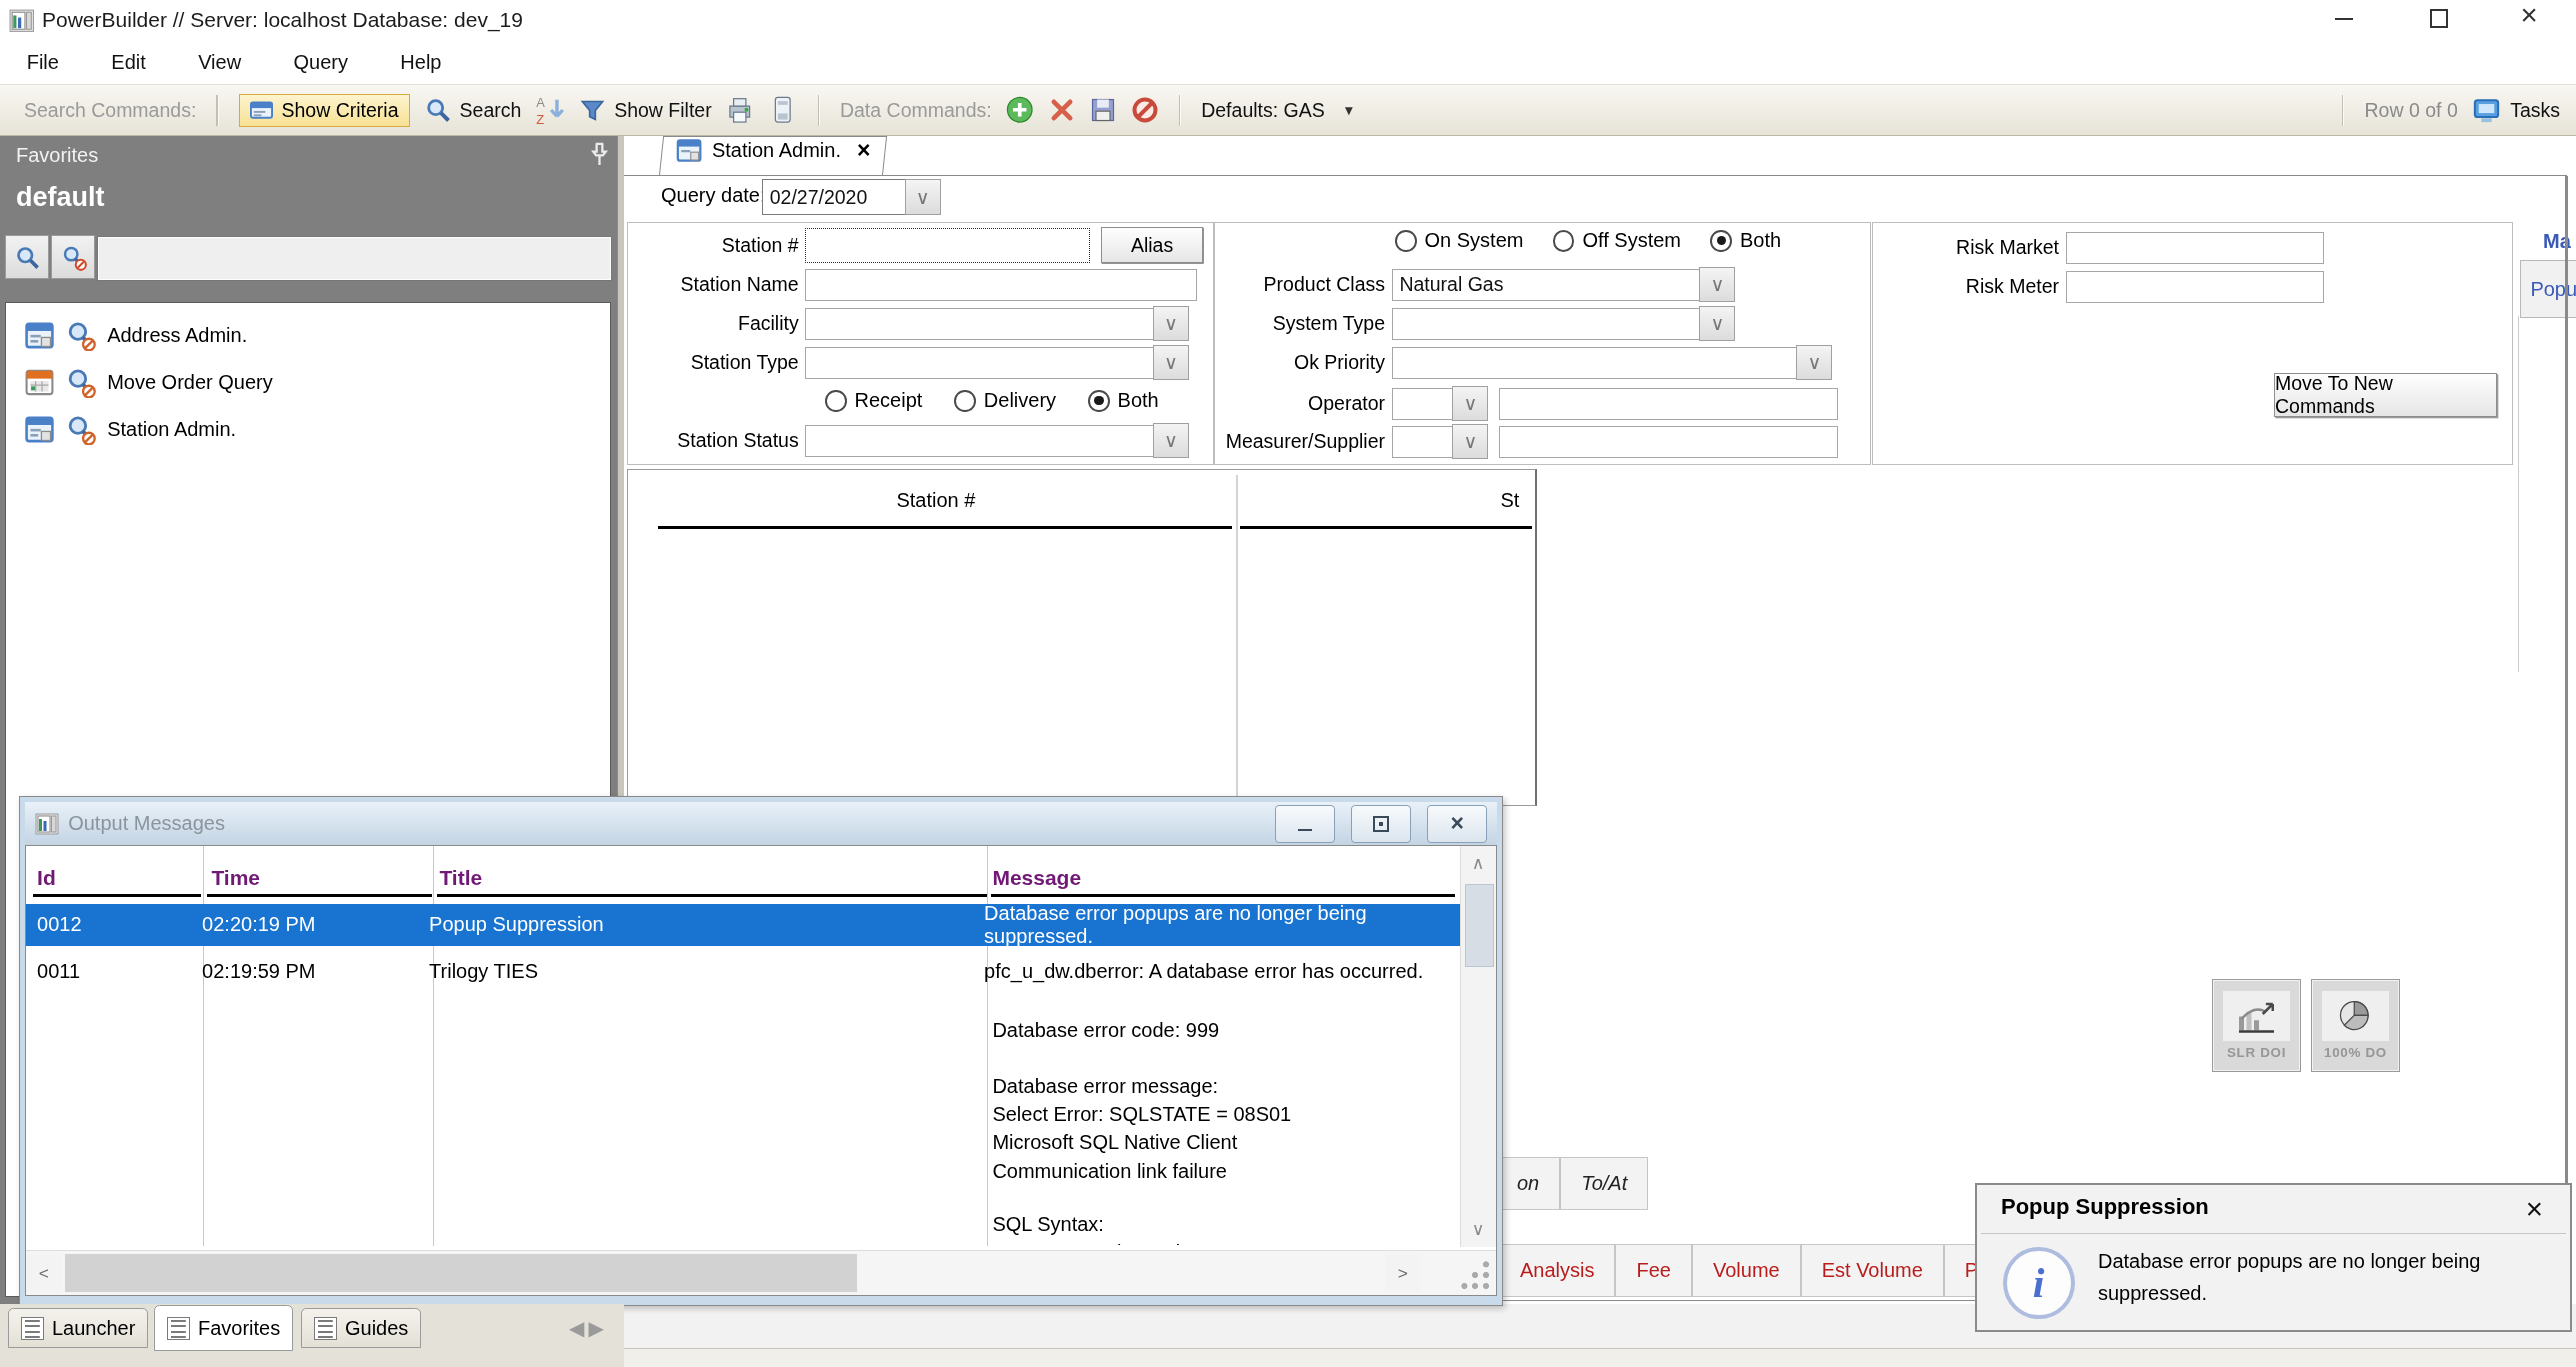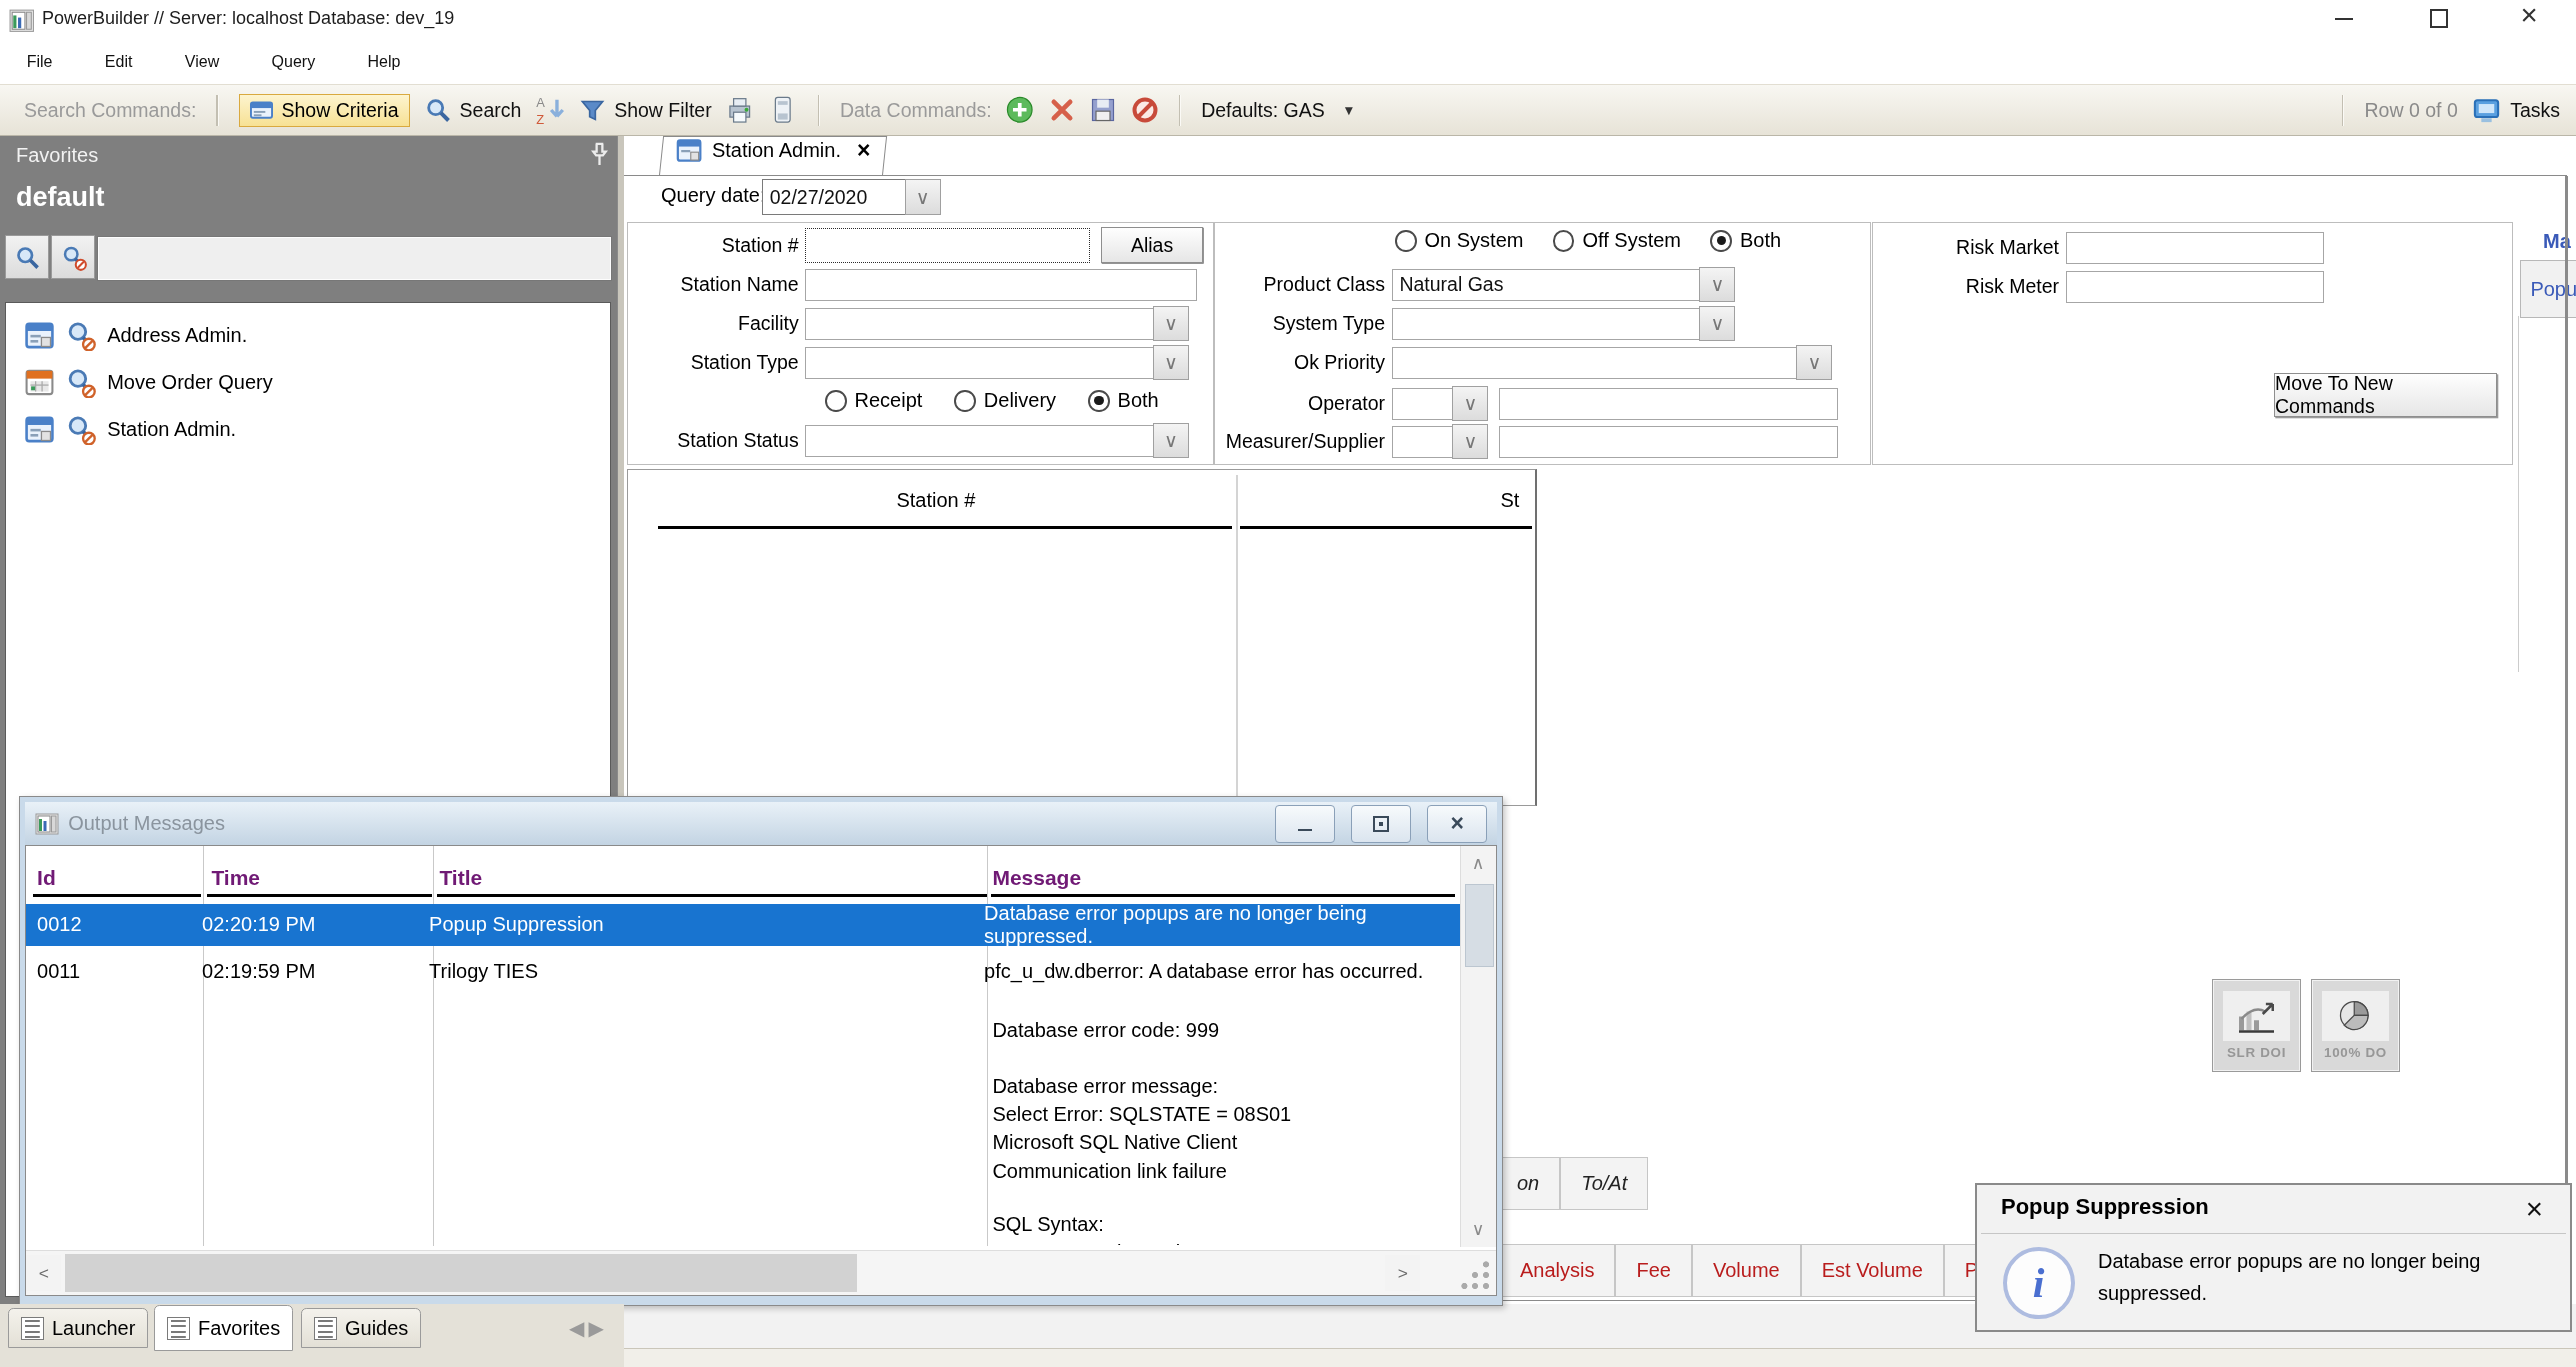--- a/index.html
+++ b/index.html
@@ -2,24 +2,24 @@
 <html style="font-size:10.7px"><head>
 <meta charset="utf-8">
 <style>
   html,body{margin:0;padding:0;width:2576px;height:1368px;overflow:hidden;
     font-family:"Liberation Sans","DejaVu Sans",sans-serif;background:#fff;position:relative;}
   .abs{position:absolute;}
   .flex{display:flex;align-items:center;}
   svg{display:block;}
   
   #titlebar{left:0;top:0;width:2576px;height:40px;background:#fff;}
-  #title-text{font-size:18px;color:#1c1c1c;}
+  #title-text{font-size:21px;color:#1c1c1c;}
   .wctl{width:24px;height:24px;display:flex;align-items:center;justify-content:center;color:#333;}
   #menubar{left:0;top:40px;width:2576px;height:44px;background:#fff;}
-  .menu-item{font-size:16px;color:#111;margin-right:39px;padding:4px 6.7px;}
+  .menu-item{font-size:20px;color:#111;margin-right:39px;padding:4px 6.7px;}
   #toolbar{left:0;top:84px;width:2576px;height:52px;background:linear-gradient(#f8f7f2,#e7e3d7);
     border-top:0.7px solid #e2ded2;border-bottom:1.3px solid #bab6a8;padding-left:24px;box-sizing:border-box;gap:13.4px;}
   .tb-label{font-size:19.5px;color:#9a9a9a;}
   .tb-item{font-size:19.5px;color:#111;gap:8px;}
   .vsep{width:1.3px;height:31px;background:#c3bfb2;border-right:1.3px solid #fbfaf6;margin:0 6.7px;}
   #show-criteria{background:linear-gradient(#fdf4cf,#f7e194);border:1.3px solid #d9a93f;padding:4px 10.7px;gap:8px;font-size:19.5px;}
   #defaults-caret{font-size:13.4px;color:#333;margin-left:9.4px;}
   #overflow-caret{right:19px;top:144px;font-size:17.4px;color:#222;}
   
   #fav-panel{left:0;top:136px;width:617px;height:1169px;background:#7f7f7f;}

